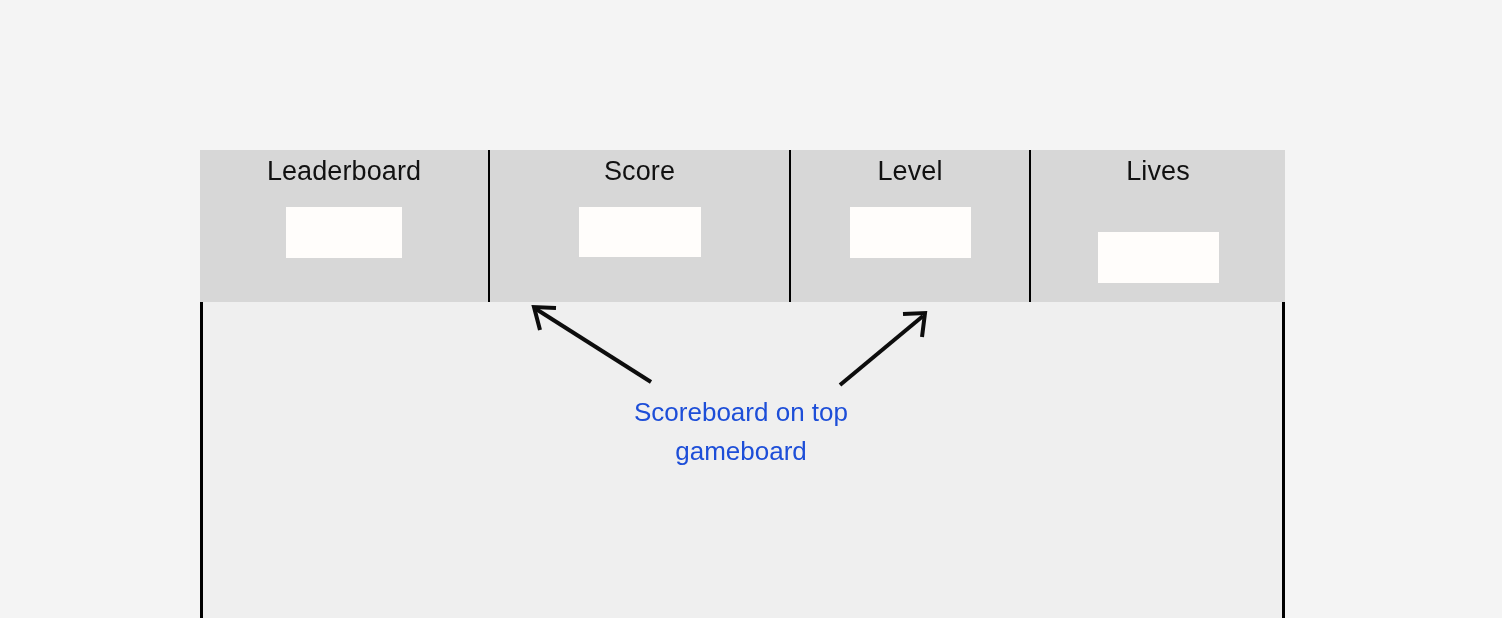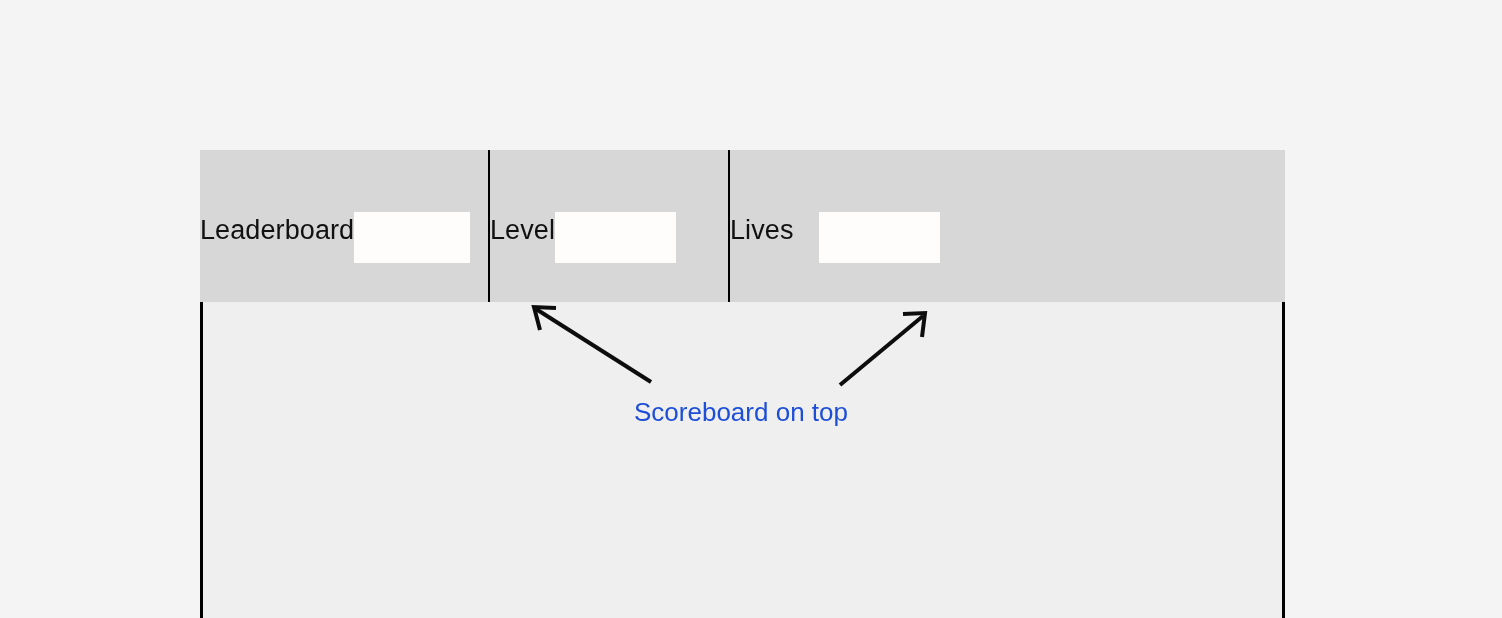--- a/index.html
+++ b/index.html
@@ -31,21 +31,21 @@
     height: 152px;
     background: #d7d7d7;
     display: flex;
     box-sizing: border-box;
   }
   .score-cell {
     position: relative;
     height: 100%;
     box-sizing: border-box;
     display: flex;
-    flex-direction: row;
+    flex-direction: column;
     align-items: center;
     border-right: 2px solid #000000;
   }
   .score-cell:last-child {
     border-right: none;
   }
   .cell-leaderboard { width: 290px; }
   .cell-score       { width: 301px; }
   .cell-level       { width: 240px; text-align: center; }
   .cell-lives       { width: 254px; gap: 25px; }
@@ -107,20 +107,24 @@
 
 <div id="stage">
 
   <div class="scoreboard">
 
     <div class="score-cell cell-leaderboard">
       <div class="cell-label">Leaderboard</div>
       <div class="cell-value-box"></div>
     </div>
 
+    <div class="score-cell cell-score">
+      <div class="cell-label">Score</div>
+      <div class="cell-value-box"></div>
+    </div>
 
     <div class="score-cell cell-level">
       <div class="cell-label">Level</div>
       <div class="cell-value-box"></div>
     </div>
 
     <div class="score-cell cell-lives">
       <div class="cell-label">Lives</div>
       <div class="cell-value-box"></div>
     </div>
@@ -139,15 +143,16 @@
 
       <g>
         <line x1="840" y1="385" x2="923" y2="316"></line>
         <polyline points="903,314 925,313 922,337"></polyline>
       </g>
     </g>
   </svg>
 
   <div class="annotation-text">
     <span class="annotation-line">Scoreboard on top</span>
+    <span class="annotation-line">gameboard</span>
   </div>
 
 </div>
 
 </body></html>

